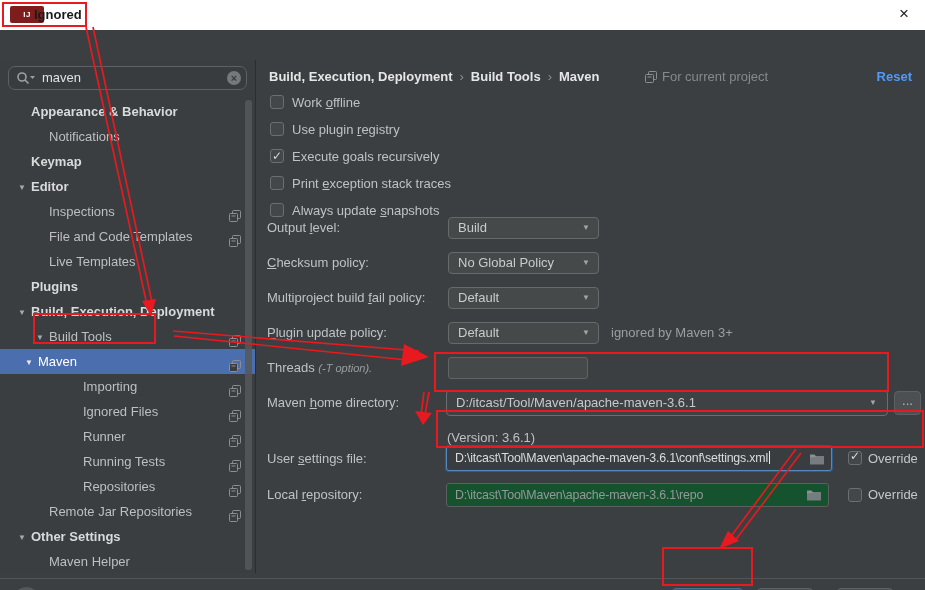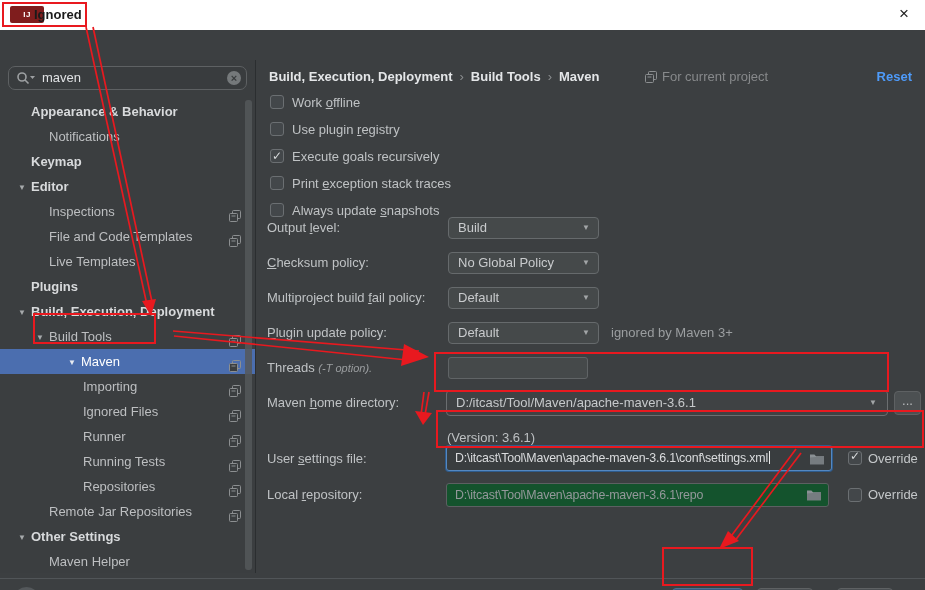--- a/index.html
+++ b/index.html
@@ -27,21 +27,21 @@
   #search-icon { position:absolute; left:7px; top:4px; }
   #search-text { position:absolute; left:33px; top:0; line-height:22px; color:#E0E2E4; }
   #search-clear { position:absolute; right:5px; top:4px; width:14px; height:14px; border-radius:50%;
                   background:#75797B; color:#393C3E; font-size:11px; font-weight:bold; text-align:center;
                   line-height:14px; cursor:pointer; }
   #tree { position:absolute; left:0; top:39px; right:0; }
   .tree-row { position:relative; height:25px; line-height:25px; color:#BDBFC1; white-space:nowrap; cursor:pointer; }
   .tree-row.bold { font-weight:bold; color:#D8DADC; }
   .tree-row.selected { background:#4B6EAF; color:#FFFFFF; }
   .tree-row.lvl1 { padding-left:31px; } .tree-row.lvl2 { padding-left:49px; }
-  .tree-row.lvl3 { padding-left:81px; } .tree-row.lvl4 { padding-left:83px; }
+  .tree-row.lvl3 { padding-left:38px; } .tree-row.lvl4 { padding-left:83px; }
   .tree-arrow { display:inline-block; width:13px; margin-left:-13px; font-size:8px; color:#A6A9AB;
                 vertical-align:1px; }
   .tree-row.selected .tree-arrow { color:#E6EAF0; }
   .pp-icon { position:absolute; right:14px; top:6px; width:12px; height:12px; }
   #scroll-thumb { position:absolute; left:245px; top:40px; width:7px; height:470px; background:#55585B;
                   border-radius:3px; opacity:.85; }
 
   
   #main { position:absolute; left:256px; top:30px; width:669px; height:518px; }
   #header { position:absolute; left:0; top:8px; right:0; height:18px; line-height:18px; }

